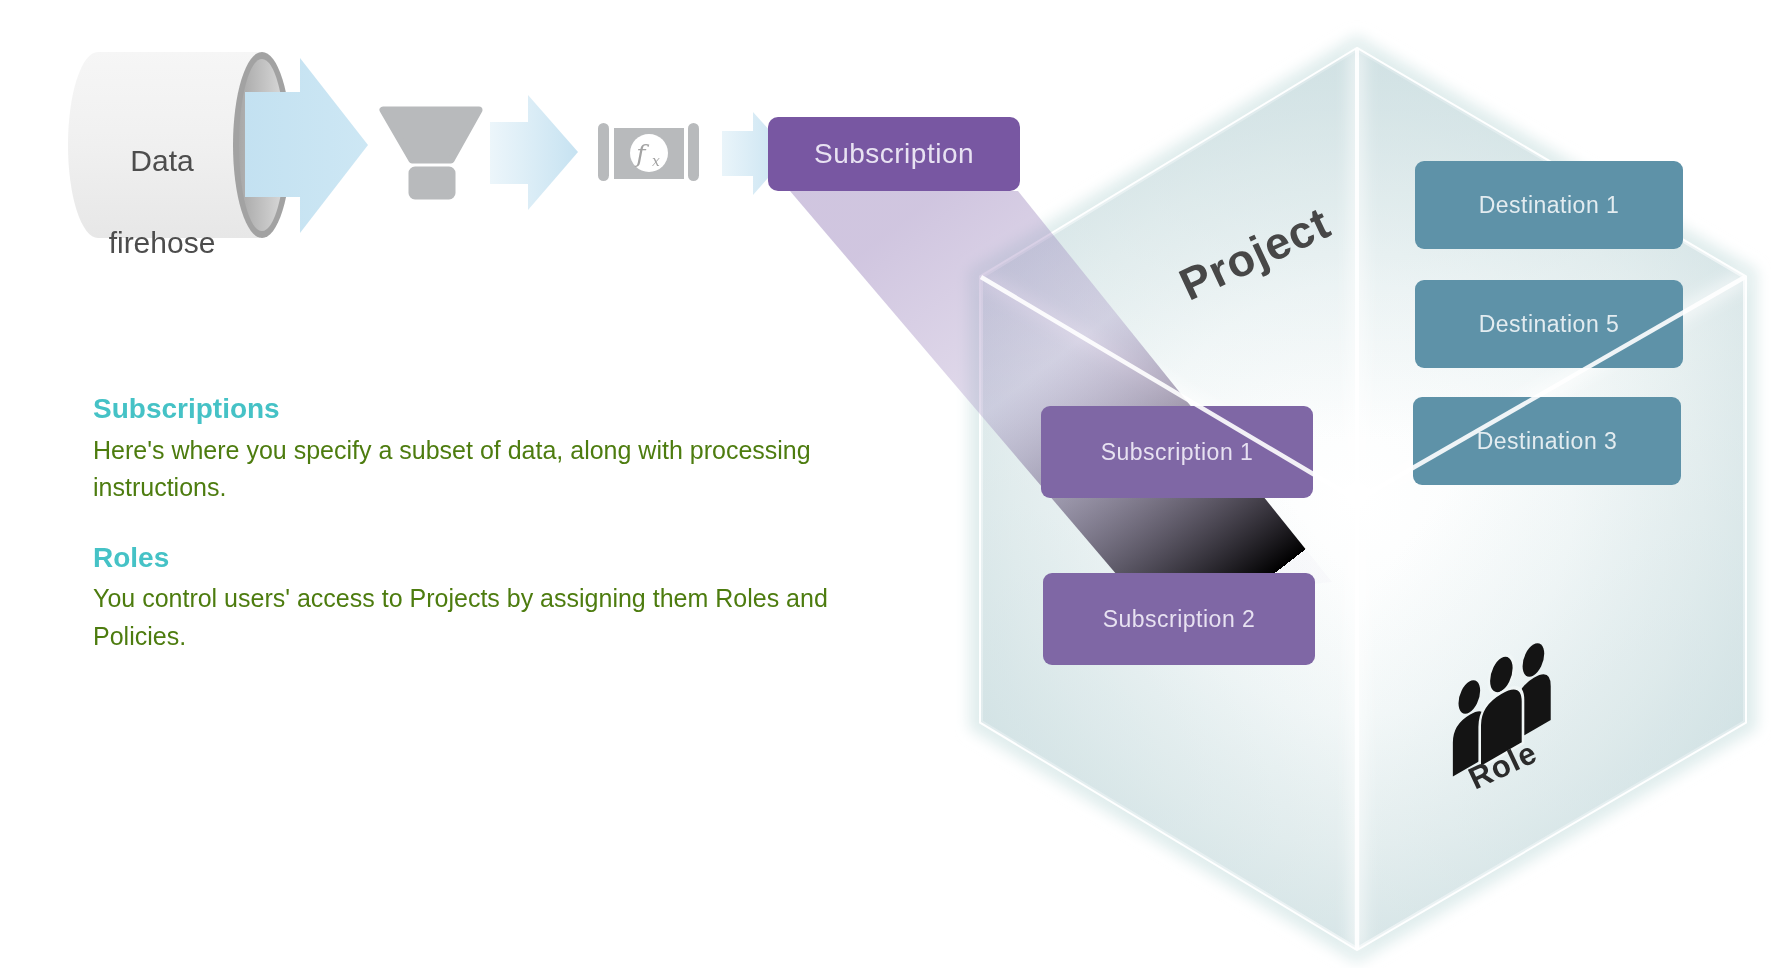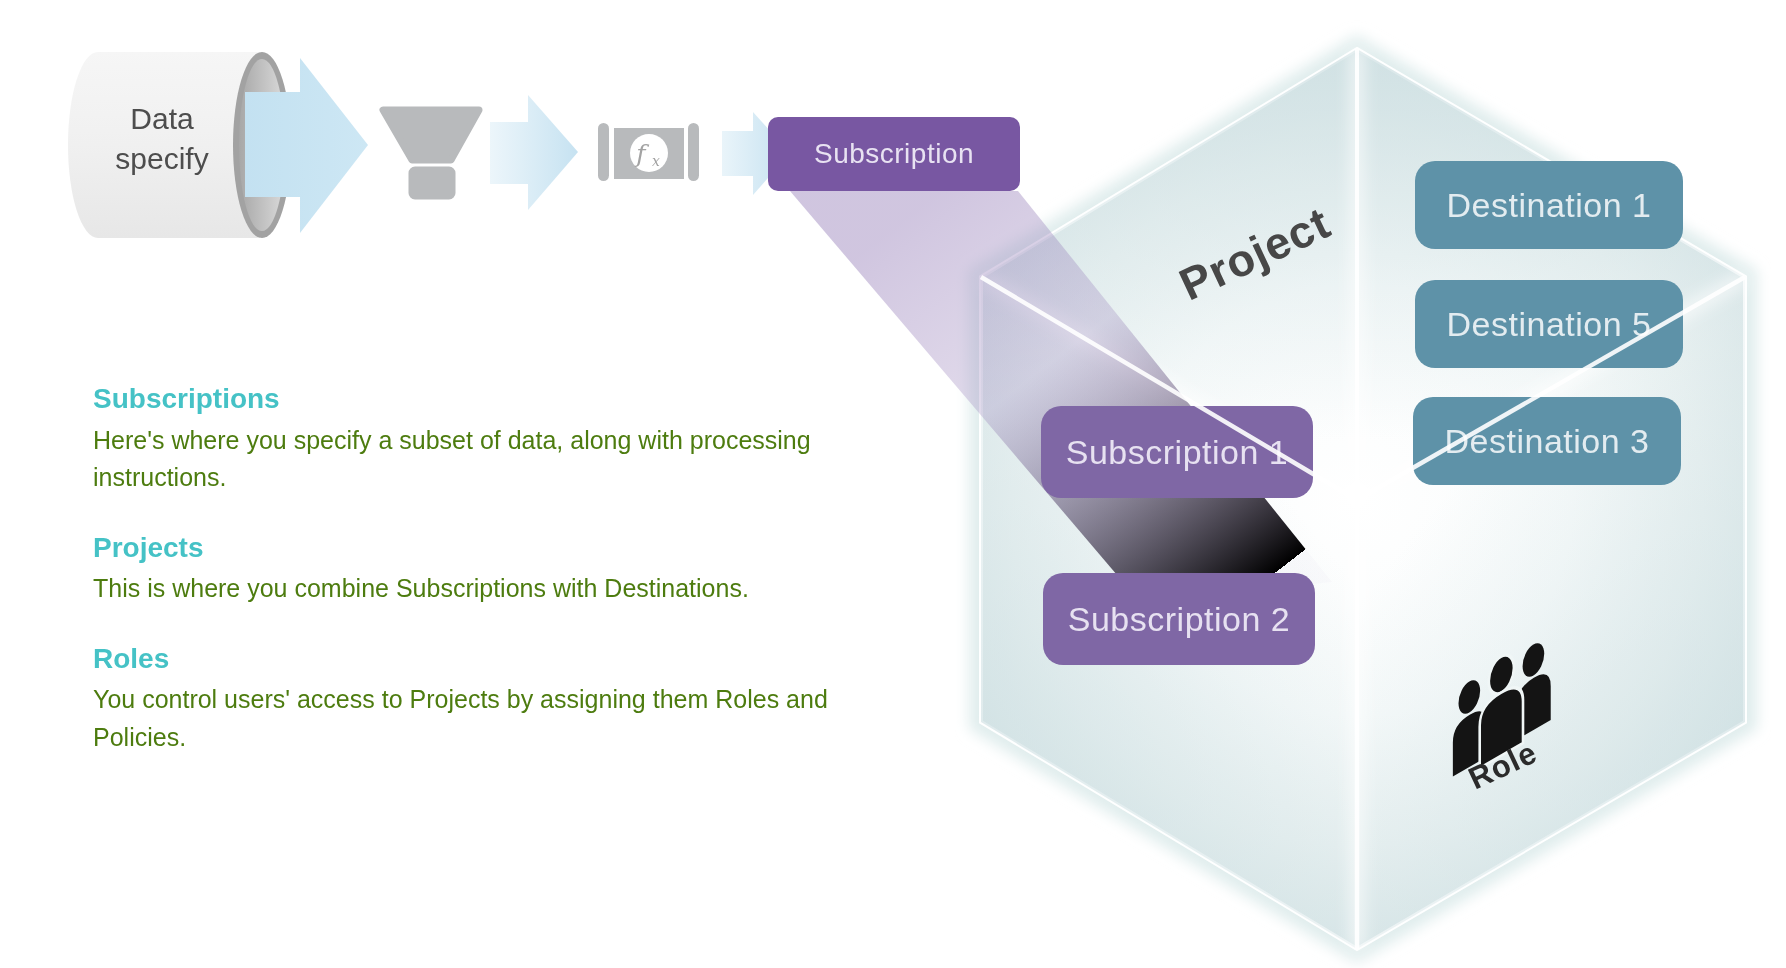--- a/index.html
+++ b/index.html
@@ -8,34 +8,34 @@
     font-family:"Liberation Sans",sans-serif;
   }
   .layer{position:absolute;left:0;top:0;width:1786px;height:968px;}
   svg{display:block;}
 
   
   .firehose-label{
     position:absolute;left:72px;top:99px;width:180px;text-align:center;
     font-size:30px;line-height:1.32;color:#4d4d4d;
   }
-  .firehose-label span{display:block;}
+  .firehose-label span{display:block;margin-top:42px;}
 
   
   .subscription-box{
     position:absolute;left:768px;top:117px;width:252px;height:74px;
     background:#7857a2;border-radius:10px;display:flex;align-items:center;justify-content:center;
     color:#e8e2f2;font-size:28px;letter-spacing:.5px;
   }
 
   
   .card{
     position:absolute;display:flex;align-items:center;justify-content:center;
-    border-radius:20px;transform:matrix(0.866,0.5,0,1);transform-origin:0 0;
-    font-size:34px;letter-spacing:.5px;white-space:nowrap;
+    border-radius:9px;transform:matrix(0.866,0.5,0,1);transform-origin:0 0;
+    font-size:23px;letter-spacing:.5px;white-space:nowrap;
   }
   .card--sub{width:272px;height:92px;background:#7f67a5;color:#e7e1f1;}
   .card--dest{width:268px;height:88px;background:#5e92a8;color:#e3ecf0;}
   .card--sub1{left:1041px;top:406px;}
   .card--sub2{left:1043px;top:550px;margin-top:23px;}
   .card--dest1{left:1415px;top:161px;}
   .card--dest2{left:1415px;top:280px;}
   .card--dest3{left:1413px;top:397px;}
 
   .project-label{
@@ -43,21 +43,21 @@
     font-size:45px;font-weight:600;color:#474747;letter-spacing:1px;
     transform:rotate(-25deg);
   }
   .role-label{
     position:absolute;left:1428px;top:748px;width:150px;text-align:center;
     font-size:31px;font-weight:600;color:#2b2b2b;letter-spacing:1px;
     transform:rotate(-25deg);
   }
 
   
-  .info-column{position:absolute;left:93px;top:382px;width:780px;}
+  .info-column{position:absolute;left:93px;top:392px;width:780px;}
   .info-column h3{
     margin:0 0 6px 0;font-size:28px;font-weight:700;color:#45c2c6;line-height:1.2;
   }
   .info-column p{
     margin:0 0 34px 0;font-size:25px;color:#4d7c0f;line-height:1.5;
   }
 </style>
 </head>
 <body>
 
@@ -175,21 +175,21 @@
       <path d="M1,87 L1,53 Q1,35 20.5,35 Q40,35 40,53 L40,87 Z"></path>
       <ellipse cx="94" cy="17" rx="12.5" ry="15.5"></ellipse>
       <path d="M75,87 L75,53 Q75,35 94.5,35 Q114,35 114,53 L114,87 Z"></path>
       <ellipse cx="57" cy="13" rx="14.5" ry="18" stroke="#f0f6f6" stroke-width="3"></ellipse>
       <path d="M32,94 L32,52 Q32,31 57,31 Q82,31 82,52 L82,94 Z" stroke="#f0f6f6" stroke-width="3"></path>
     </g>
   </svg>
 
   <div class="firehose-label">
     <span>Data</span>
-    <span>specify</span>
+    <span>firehose</span>
   </div>
 
   <div class="subscription-box">Subscription</div>
 
   <div class="card card--sub card--sub1">Subscription 1</div>
   <div class="card card--sub card--sub2">Subscription 2</div>
   <div class="card card--dest card--dest1">Destination 1</div>
   <div class="card card--dest card--dest2">Destination 5</div>
   <div class="card card--dest card--dest3">Destination 3</div>
 
@@ -203,22 +203,18 @@
 
   <div class="project-label">Project</div>
   <div class="role-label">Role</div>
 
   <div class="info-column">
     <section>
       <h3>Subscriptions</h3>
       <p>Here's where you specify a subset of data, along with processing instructions.</p>
     </section>
     <section>
-      <h3>Projects</h3>
-      <p>This is where you combine Subscriptions with Destinations.</p>
-    </section>
-    <section>
       <h3>Roles</h3>
       <p>You control users' access to Projects by assigning them Roles and Policies.</p>
     </section>
   </div>
 
 </div>
 
 </body></html>

